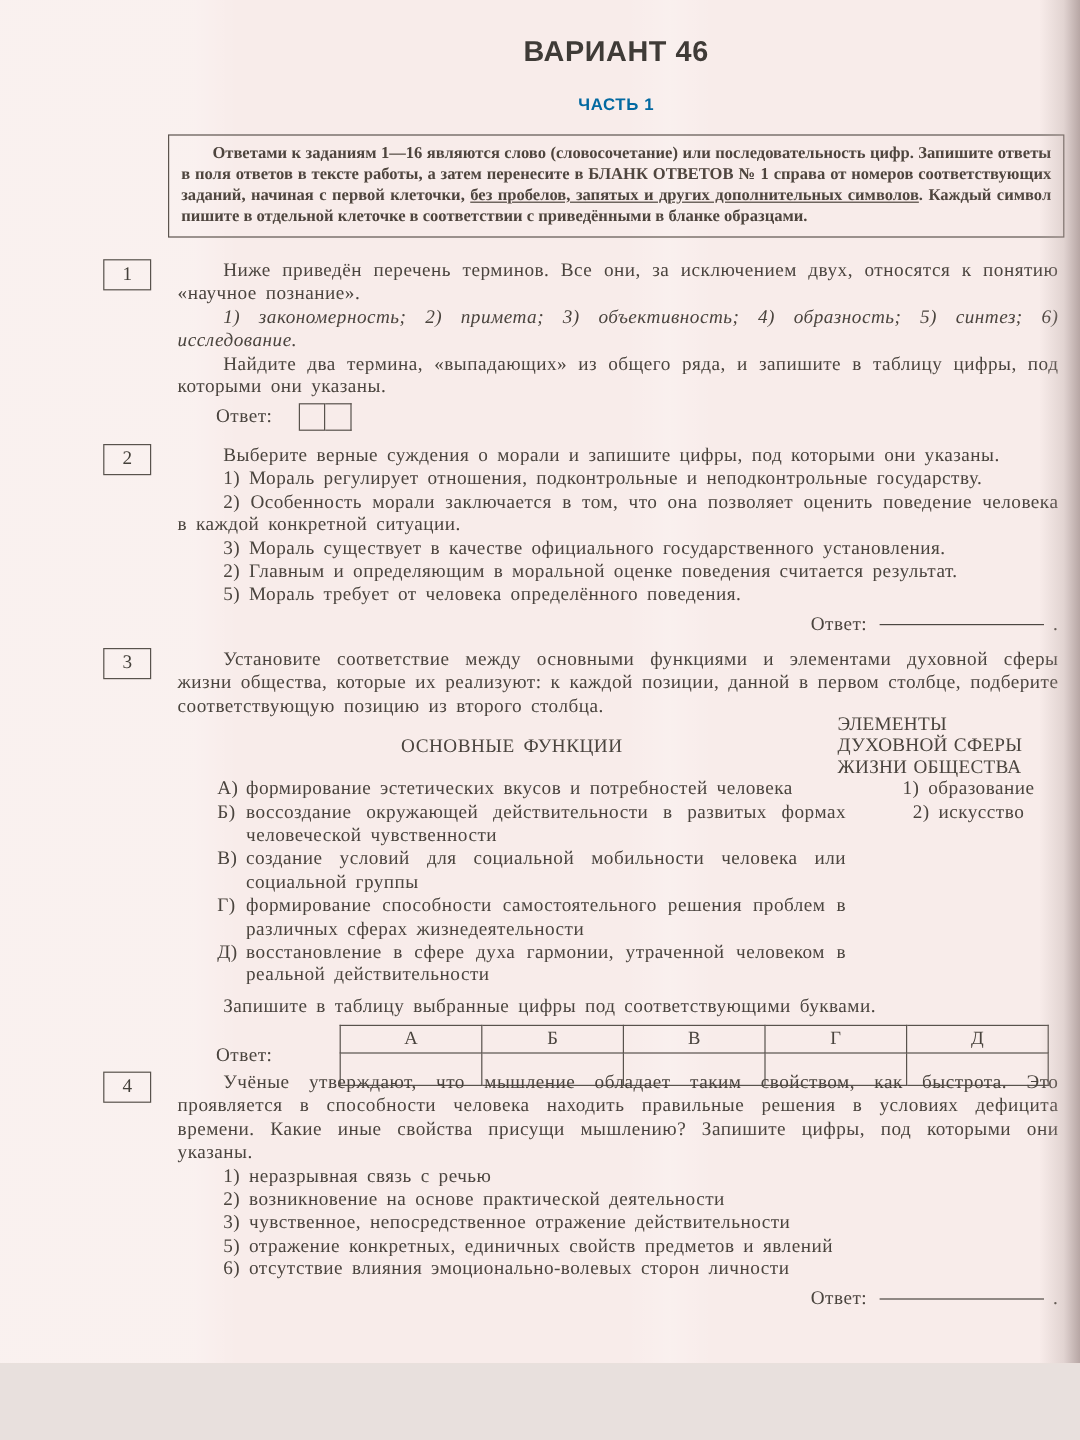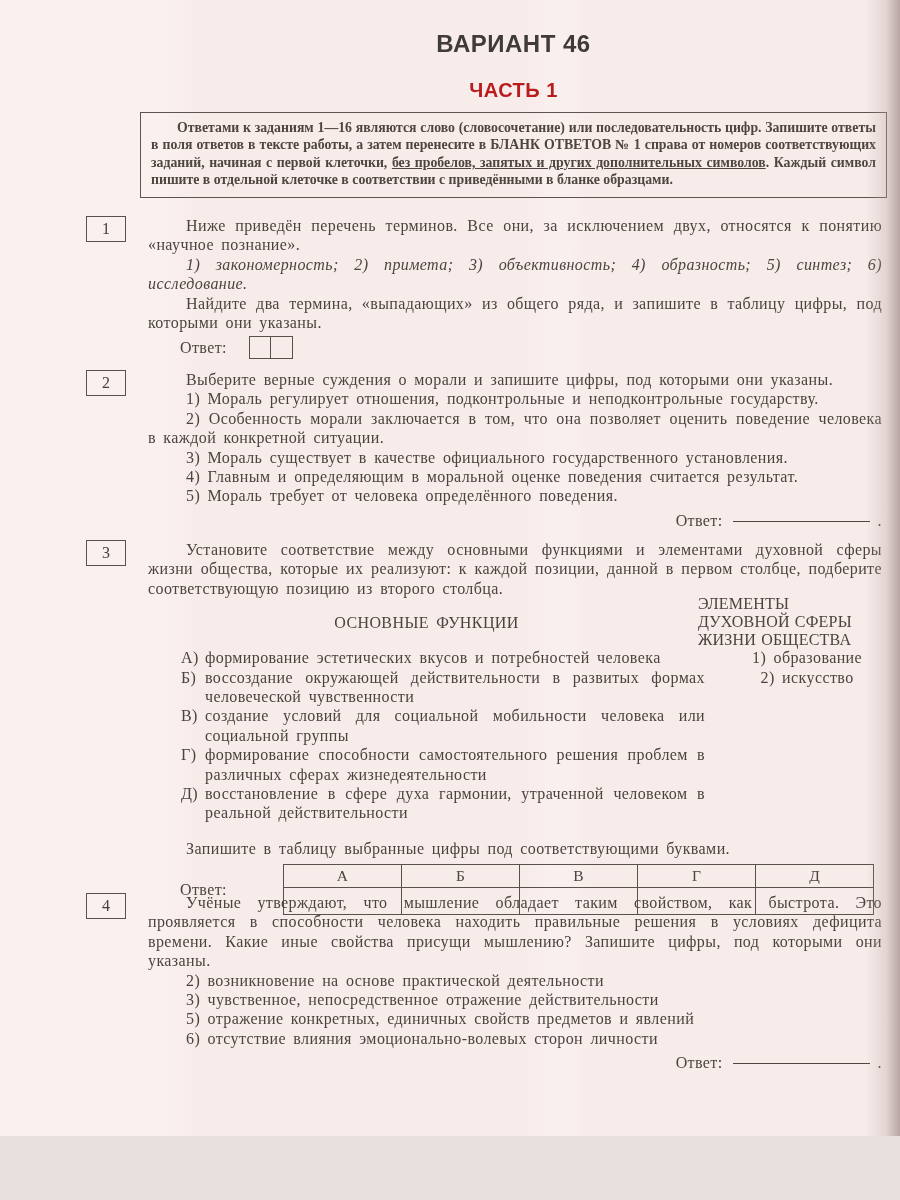--- a/index.html
+++ b/index.html
@@ -28,22 +28,22 @@
     position:absolute; top:30px; left:140px; width:747px;
     text-align:center;
     font-family:"Liberation Sans", sans-serif;
     font-weight:bold; font-size:24px; letter-spacing:0.5px;
     color:#3f3b37;
   }
   .part-title {
     position:absolute; top:79px; left:140px; width:747px;
     text-align:center;
     font-family:"Liberation Sans", sans-serif;
-    font-weight:bold; font-size:20px; letter-spacing:0.5px;
-    color:#b91c1c;
+    font-weight:bold; font-size:14px; letter-spacing:0.5px;
+    color:#0369a1;
   }
   .instr {
     position:absolute; top:112px; left:140px; width:747px;
     box-sizing:border-box;
     border:1.5px solid #5c544e;
     padding:6px 10px 8px 10px;
     font-weight:bold;
     font-size:13.8px; line-height:17.4px;
     text-align:justify;
     color:#4e453e;
@@ -134,21 +134,21 @@
         </span>
     </div>
   </section>
 
   <section class="question" style="top:370px">
     <div class="qnum"><span>2</span></div>
     <p class="para">Выберите верные суждения о морали и запишите цифры, под которыми они указаны.</p>
     <p class="opt">1) Мораль регулирует отношения, подконтрольные и неподконтрольные государству.</p>
     <p class="opt">2) Особенность морали заключается в том, что она позволяет оценить поведение человека в каждой конкретной ситуации.</p>
     <p class="opt">3) Мораль существует в качестве официального государственного установления.</p>
-    <p class="opt">4) Главным и определяющим в моральной оценке поведения считается результат.</p>
+    <p class="opt">2) Главным и определяющим в моральной оценке поведения считается результат.</p>
     <p class="opt">5) Мораль требует от человека определённого поведения.</p>
     <div class="ans-line-row">
       <span class="ans-label">Ответ:</span><span class="dash"></span><span>.</span>
     </div>
   </section>
 
   <section class="question" style="top:540px">
     <div class="qnum"><span>3</span></div>
     <p class="para">Установите соответствие между основными функциями и элементами духовной сферы жизни общества, которые их реализуют: к каждой позиции, данной в первом столбце, подберите соответствующую позицию из второго столбца.</p>
     <div class="q3-head">
@@ -165,21 +165,21 @@
         <p class="m-item"><span class="ltr">Б)</span><span>воссоздание окружающей действительности в развитых формах человеческой чувственности</span></p>
         <p class="m-item"><span class="ltr">В)</span><span>создание условий для социальной мобильности человека или социальной группы</span></p>
         <p class="m-item"><span class="ltr">Г)</span><span>формирование способности самостоятельного решения проблем в различных сферах жизнедеятельности</span></p>
         <p class="m-item"><span class="ltr">Д)</span><span>восстановление в сфере духа гармонии, утраченной человеком в реальной действительности</span></p>
       </div>
       <div class="right-opts">
         <div>1) образование</div>
         <div>2) искусство</div>
       </div>
     </div>
-    <p class="para" style="margin-top:16px">Запишите в таблицу выбранные цифры под соответствующими буквами.</p>
+    <p class="para" style="margin-top:6px">Запишите в таблицу выбранные цифры под соответствующими буквами.</p>
     <div class="ans-table-row">
       <span class="ans-label">Ответ:</span>
       <table class="match-table">
         <tbody>
             <tr class="hdr">
           <td>А</td>
           <td>Б</td>
           <td>В</td>
           <td>Г</td>
           <td>Д</td>
@@ -192,20 +192,21 @@
           <td></td>
         </tr>
       </tbody>
         </table>
     </div>
   </section>
 
   <section class="question" style="top:893px">
     <div class="qnum"><span>4</span></div>
     <p class="para">Учёные утверждают, что мышление обладает таким свойством, как быстрота. Это проявляется в способности человека находить правильные решения в условиях дефицита времени. Какие иные свойства присущи мышлению? Запишите цифры, под которыми они указаны.</p>
+    <p class="opt">1) неразрывная связь с речью</p>
     <p class="opt">2) возникновение на основе практической деятельности</p>
     <p class="opt">3) чувственное, непосредственное отражение действительности</p>
     <p class="opt">5) отражение конкретных, единичных свойств предметов и явлений</p>
     <p class="opt">6) отсутствие влияния эмоционально-волевых сторон личности</p>
     <div class="ans-line-row">
       <span class="ans-label">Ответ:</span><span class="dash"></span><span>.</span>
     </div>
   </section>
 
   <div class="edge-shade"></div>

